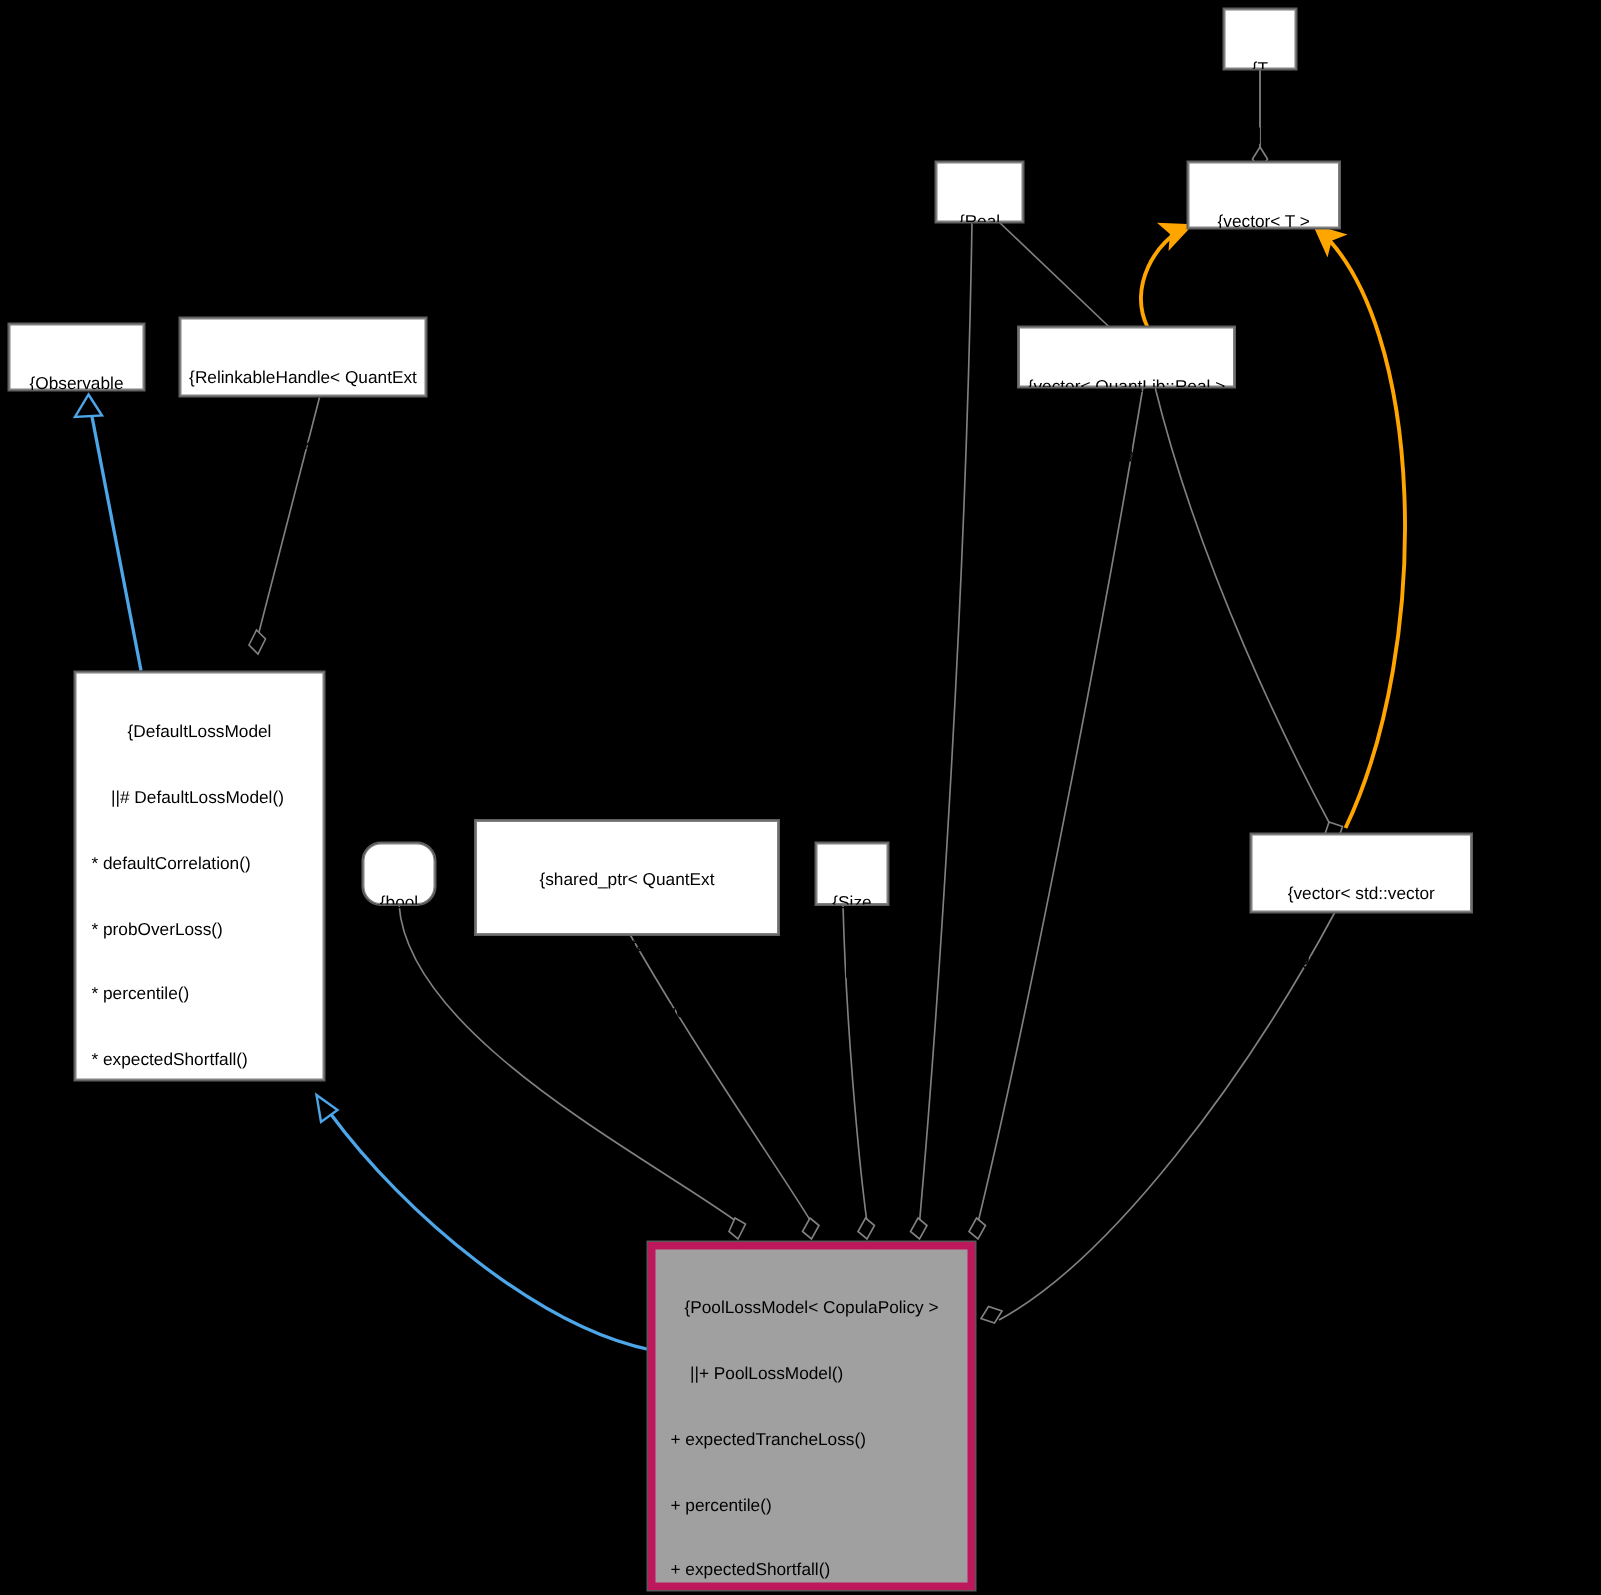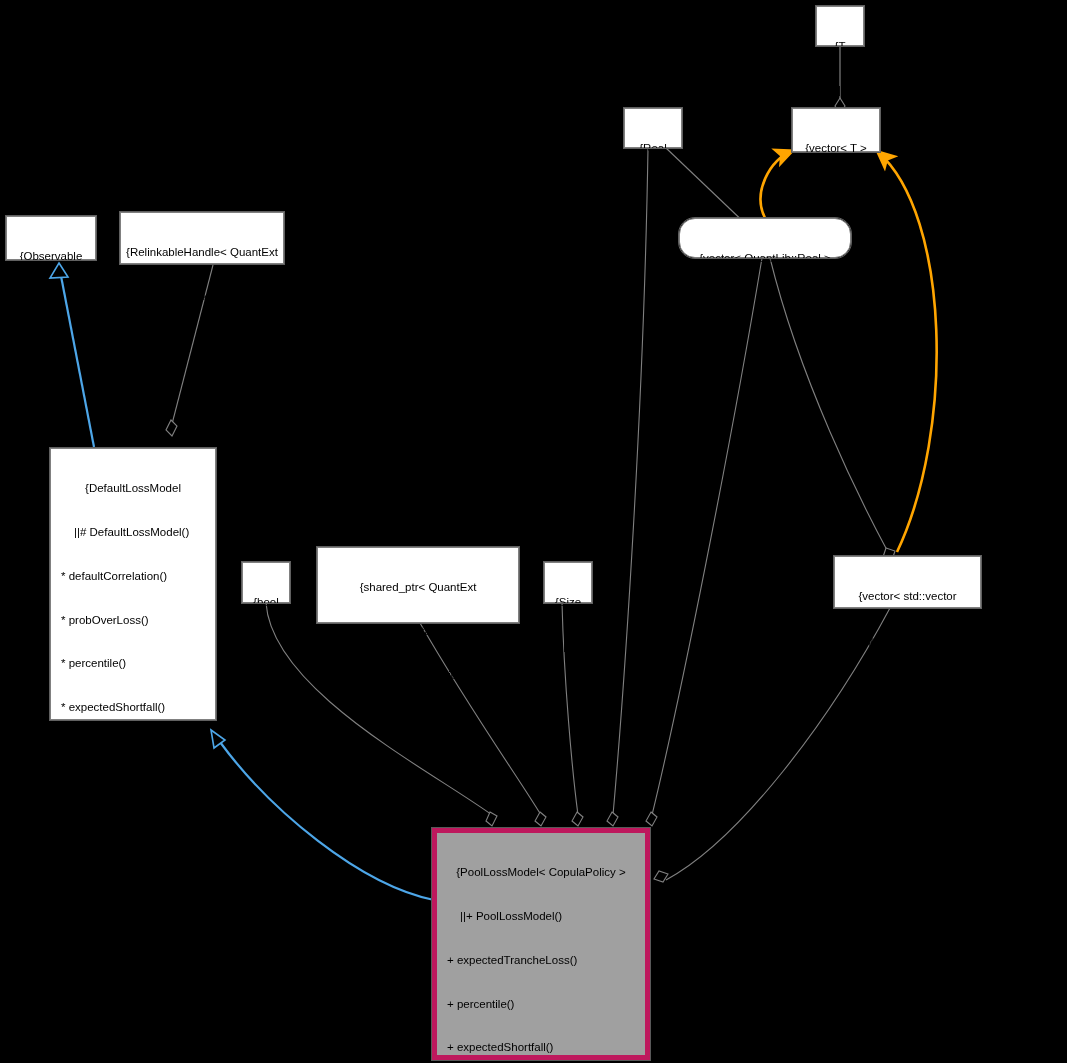--- a/index.html
+++ b/index.html
@@ -151,48 +151,48 @@
   <div class="uml-node" style="left:816px; top:6px; width:48px; height:40px;">
     <span class="title-line">{T</span>
     <span class="close-brace">||}</span>
   </div>
 
   <div class="uml-node" style="left:624px; top:108px; width:58px; height:40px;">
     <span class="title-line">{Real</span>
     <span class="close-brace">||}</span>
   </div>
 
-  <div class="uml-node" style="left:792px; top:108px; width:88px; height:44px;">
+  <div class="uml-node" style="left:792px; top:108px; width:101px; height:44px;">
     <span class="title-line">{vector&lt; T &gt;</span>
     <span class="close-brace">||}</span>
   </div>
 
   <div class="uml-node" style="left:6px; top:216px; width:90px; height:44px;">
     <span class="title-line">{Observable</span>
     <span class="close-brace">||}</span>
   </div>
 
   <div class="uml-node" style="left:120px; top:212px; width:164px; height:52px;">
     <span class="title-line">{RelinkableHandle&lt; QuantExt</span>
     <span class="title-line">::Basket &gt;</span>
     <span class="close-brace">||}</span>
   </div>
 
-  <div class="uml-node" style="left:679px; top:218px; width:172px; height:40px;border-radius:16px;">
+  <div class="uml-node" style="left:679px; top:218px; width:144px; height:40px;">
     <span class="title-line">{vector&lt; QuantLib::Real &gt;</span>
     <span class="close-brace">||}</span>
   </div>
 
   <div class="uml-node" style="left:834px; top:556px; width:147px; height:52px;">
     <span class="title-line">{vector&lt; std::vector</span>
     <span class="title-line">&lt; QuantLib::Real &gt; &gt;</span>
     <span class="close-brace">||}</span>
   </div>
 
-  <div class="uml-node" style="left:242px; top:562px; width:48px; height:41px;">
+  <div class="uml-node" style="left:242px; top:562px; width:48px; height:41px;border-radius:12px;">
     <span class="title-line">{bool</span>
     <span class="close-brace">||}</span>
   </div>
 
   <div class="uml-node" style="left:544px; top:562px; width:48px; height:41px;">
     <span class="title-line">{Size</span>
     <span class="close-brace">||}</span>
   </div>
 
   <div class="uml-node" style="left:317px; top:547px; width:202px; height:76px;">

